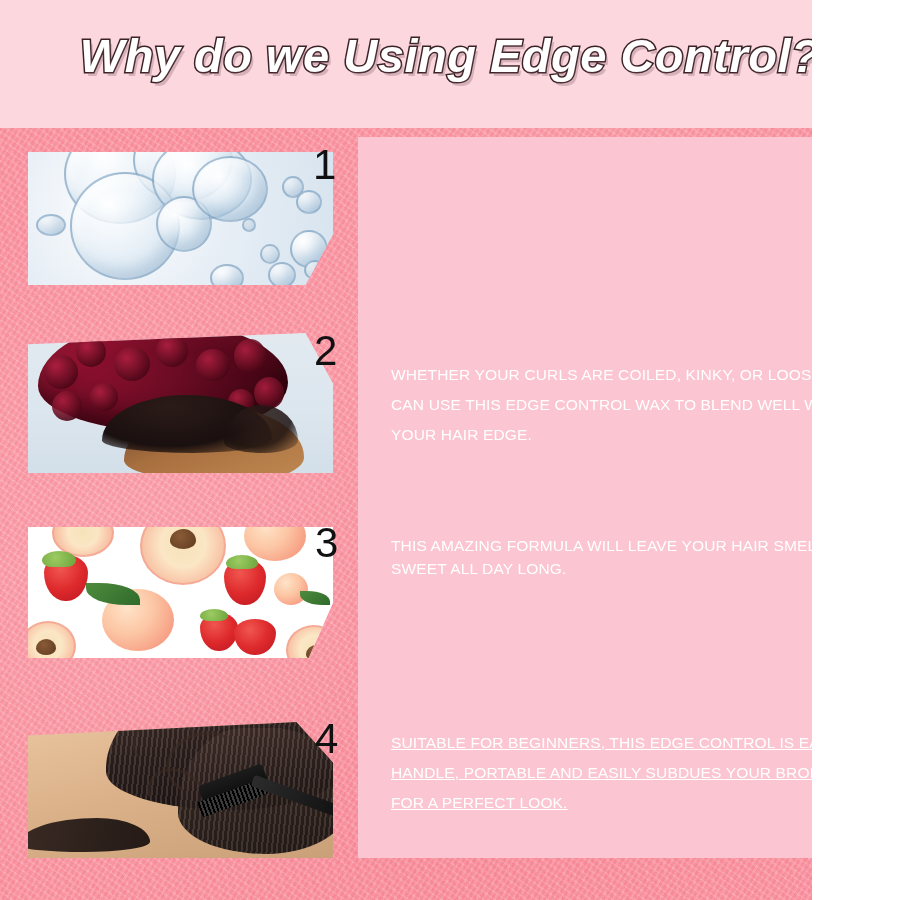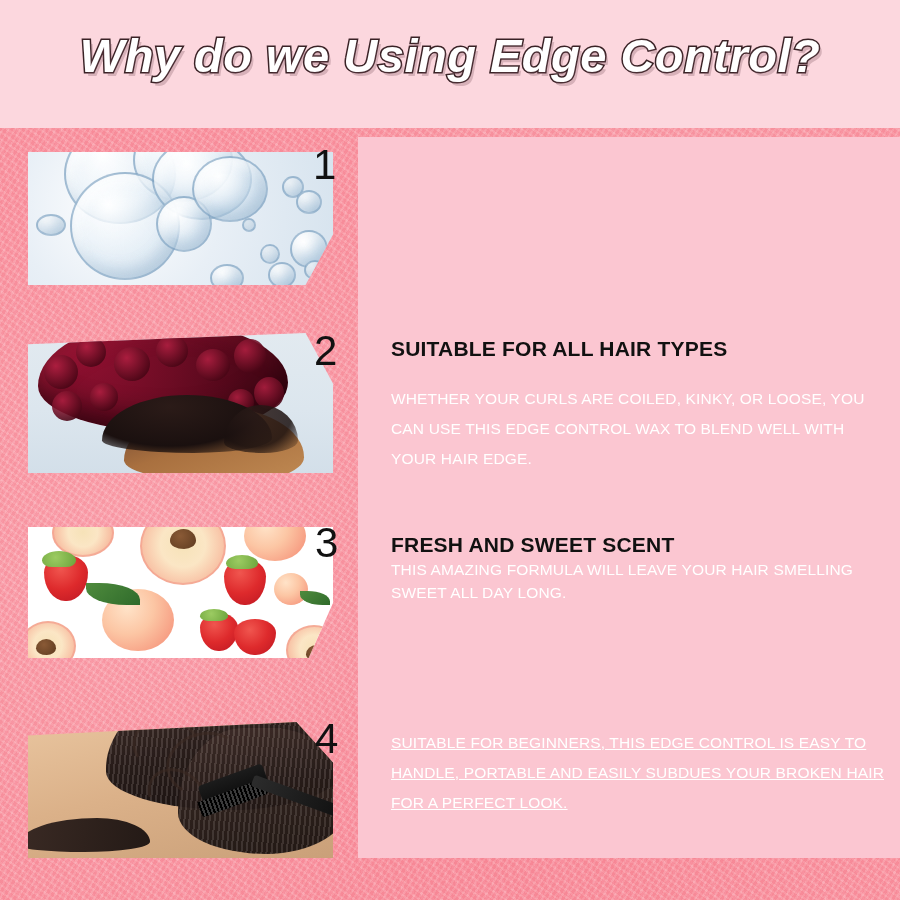--- a/index.html
+++ b/index.html
@@ -8,21 +8,21 @@
   }
   body {
     width: 900px;
     height: 900px;
     font-family: "Liberation Sans", sans-serif;
     overflow: hidden;
   }
 
   #poster {
     position: relative;
-    width: 900px;
+    width: 812px;
     height: 900px;
     background-color: #f9919f;
     overflow: hidden;
   }
 
   
   #bg-texture {
     position: absolute;
     inset: 0;
     background-color: #f9939f;
@@ -351,26 +351,24 @@
     </div>
   </div>
 
   <div class="step-number" id="number-1">1</div>
   <div class="step-number" id="number-2">2</div>
   <div class="step-number" id="number-3">3</div>
   <div class="step-number" id="number-4">4</div>
 
 
   <div class="feature" id="feature-2">
-    <p class="feature-heading">SUITABLE FOR ALL HAIR TYPES</p>
     <p class="feature-body">WHETHER YOUR CURLS ARE COILED, KINKY, OR LOOSE, YOU CAN USE THIS EDGE CONTROL WAX TO BLEND WELL WITH YOUR HAIR EDGE.</p>
   </div>
 
   <div class="feature" id="feature-3">
-    <p class="feature-heading">FRESH AND SWEET SCENT</p>
     <p class="feature-body">THIS AMAZING FORMULA WILL LEAVE YOUR HAIR SMELLING SWEET ALL DAY LONG.</p>
   </div>
 
   <div class="feature" id="feature-4">
     <p class="feature-body">SUITABLE FOR BEGINNERS, THIS EDGE CONTROL IS EASY TO HANDLE, PORTABLE AND EASILY SUBDUES YOUR BROKEN HAIR FOR A PERFECT LOOK.</p>
   </div>
 
 </div>
 
 </body></html>

